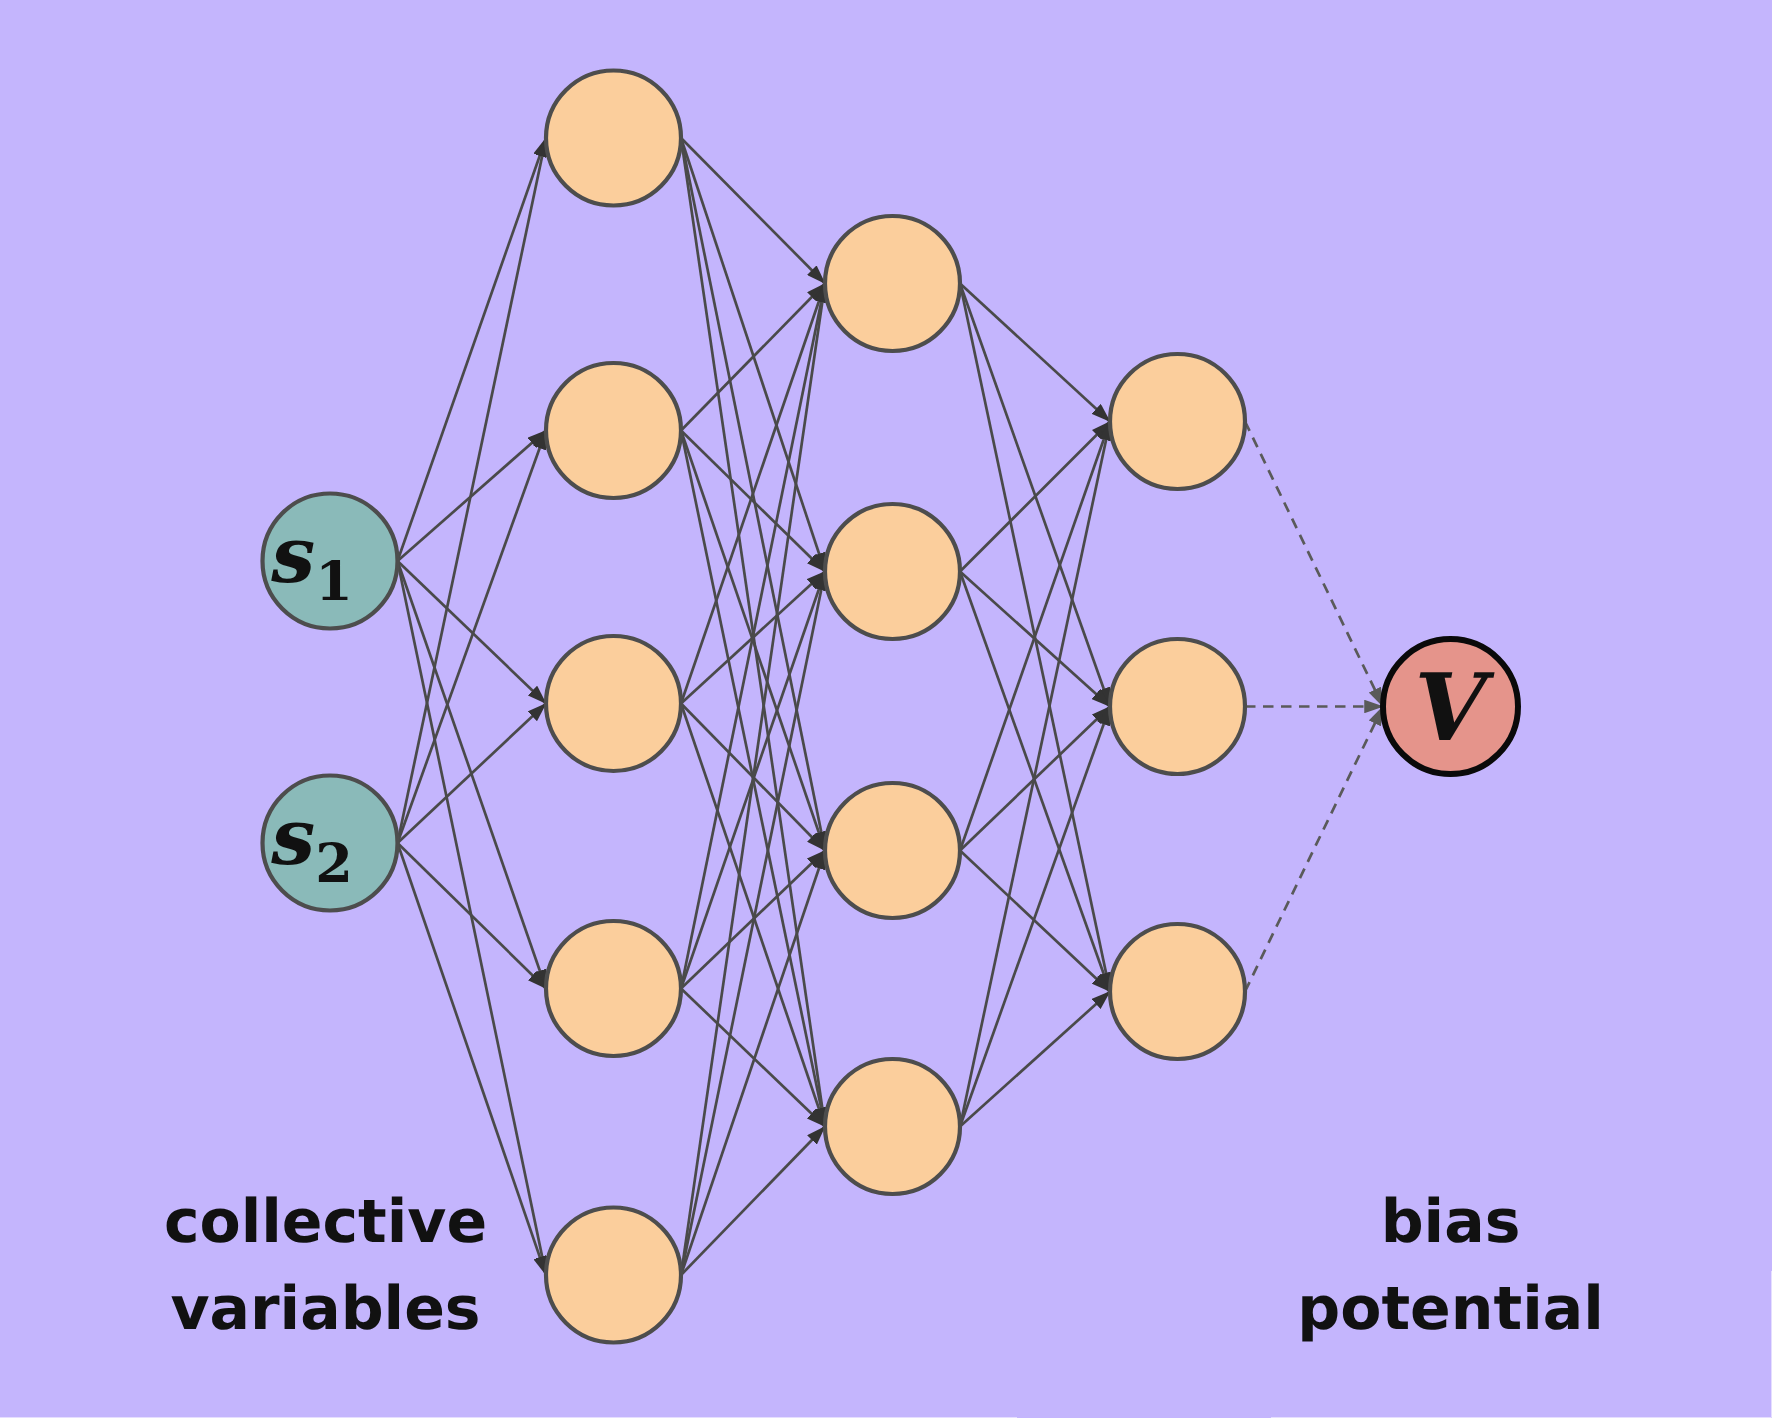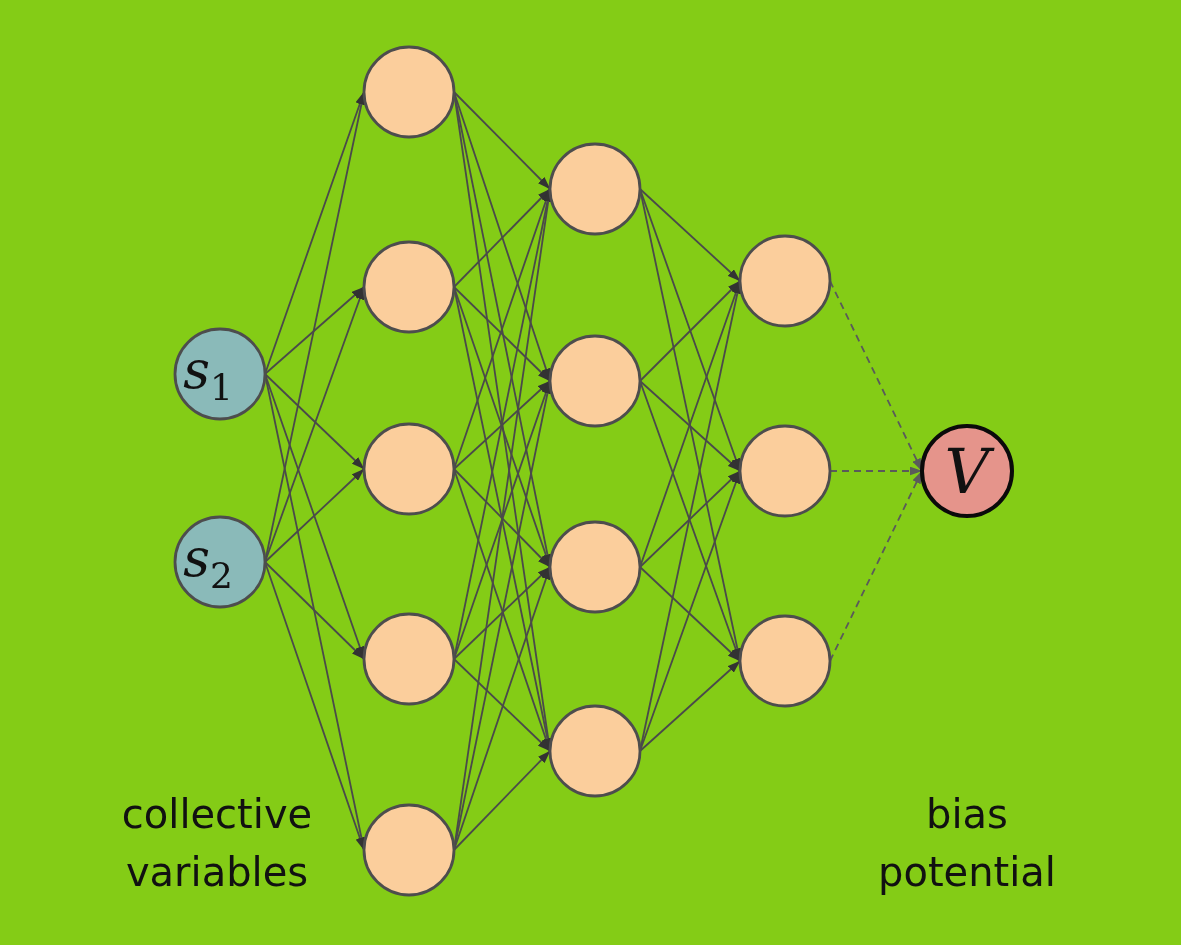--- a/index.html
+++ b/index.html
@@ -1,19 +1,20 @@
 <!DOCTYPE html>
 <html><head>
 <meta charset="utf-8">
 <style>
   html, body { margin: 0; padding: 0; background: #ffffff; }
   .figure {
     width: 1181px; height: 945px; position: relative;
-    background: #84cc16; overflow: hidden;
+    background: #c4b5fd; overflow: hidden;
     font-family: "DejaVu Sans", sans-serif;
+    font-weight: bold;
   }
   svg { display: block; }
   .caption {
     font-family: "DejaVu Sans", sans-serif;
     font-size: 40px;
     fill: #111111;
     text-anchor: middle;
   }
   .node-label {
     font-family: "DejaVu Serif", serif;

